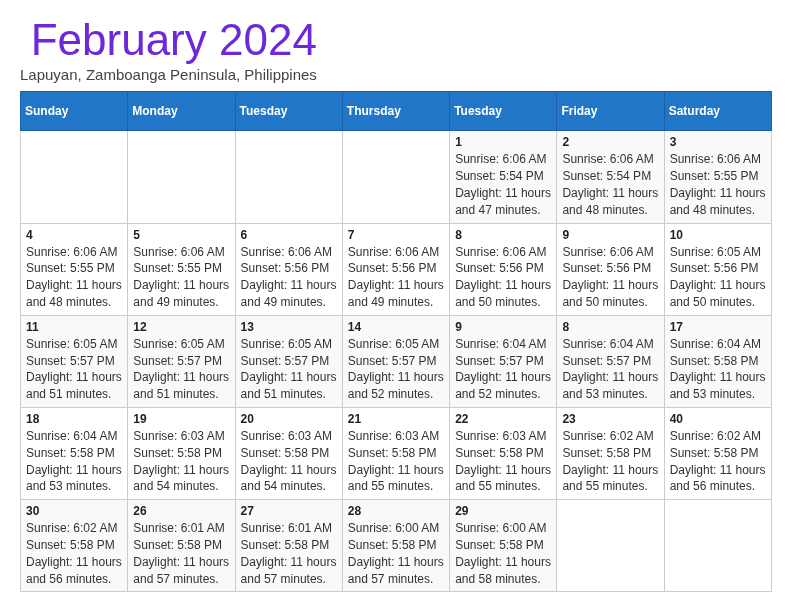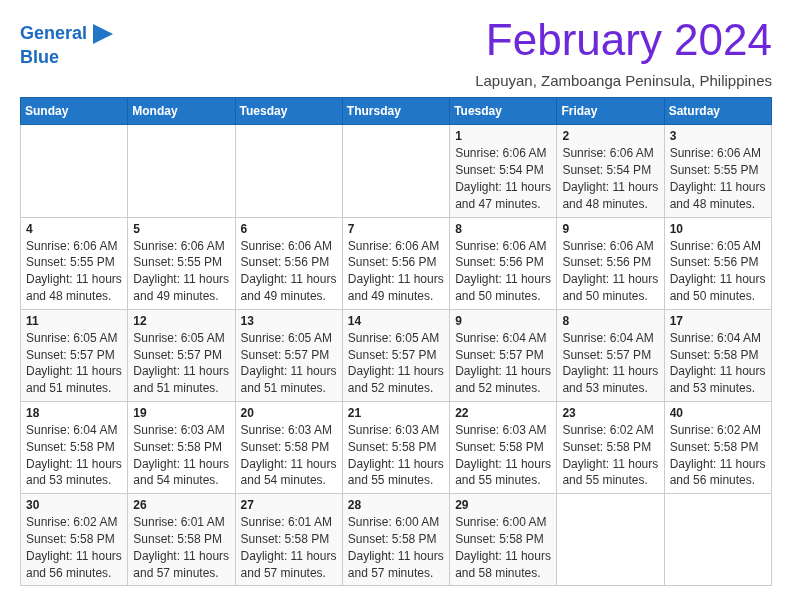--- a/index.html
+++ b/index.html
@@ -40,31 +40,31 @@
     }
     .month-title {
       font-size: 44px;
       font-weight: normal;
       color: #6d28d9;
       line-height: 1.1;
     }
     .location-title {
       font-size: 15px;
       color: #444;
-      margin-top: 8px;
+      margin-top: 2px;
     }
     table {
       width: 100%;
       border-collapse: collapse;
       font-size: 11px;
     }
     thead tr th {
       background-color: #2176c7;
       color: #fff;
-      padding: 6px 4px;
+      padding: 12px 4px;
       text-align: left;
       font-size: 12px;
       font-weight: bold;
       border: 1px solid #1a60a8;
     }
     tbody tr td {
       border: 1px solid #ccc;
       vertical-align: top;
       padding: 4px 5px;
       min-height: 80px;
@@ -87,36 +87,20 @@
       line-height: 1.4;
     }
     .empty-cell {
       background: #fff !important;
     }
   </style>
 </head>
 <body>
 
 <div class="header-area">
-  <div class="logo">
-    <div>
-      <div style="display:flex;align-items:center;">
-        <div class="logo-text">
-          <span>General</span>
-        </div>
-
-        <svg class="logo-icon" viewBox="0 0 28 28">
-          <polygon points="4,4 24,14 4,24" fill="#2176c7"></polygon>
-        </svg>
-      </div>
-      <div class="logo-text">
-        <span>Blue</span>
-      </div>
-    </div>
-  </div>
   <div class="title-area">
     <div class="month-title">February 2024</div>
     <div class="location-title">Lapuyan, Zamboanga Peninsula, Philippines</div>
   </div>
 </div>
 
 <table>
   <thead>
     <tr>
     <th>Sunday</th>

